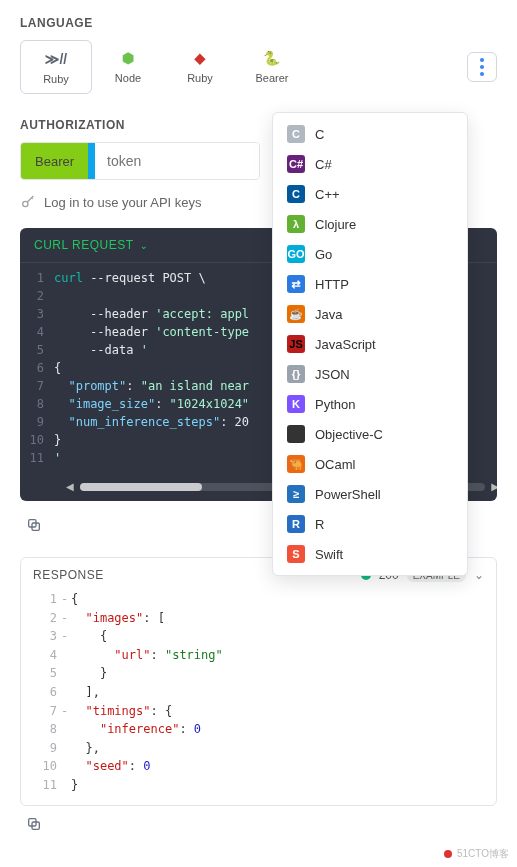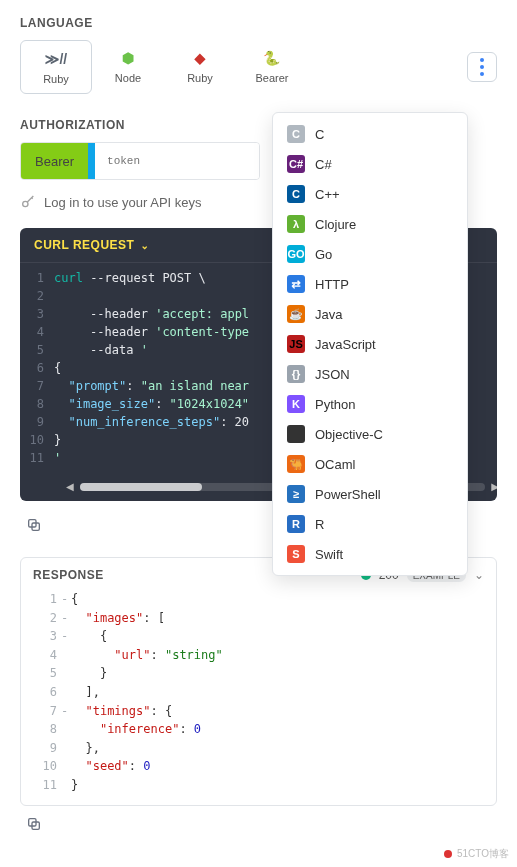--- a/index.html
+++ b/index.html
@@ -7,41 +7,41 @@
 .section-label { font-size: 12px; font-weight: 600; letter-spacing: 0.5px; color: #555; margin-bottom: 10px; }
 .lang-row { display: flex; gap: 0; align-items: center; margin-bottom: 24px; }
 .lang-tab { flex: 0 0 auto; width: 72px; display: flex; flex-direction: column; align-items: center; gap: 4px; padding: 8px 4px; border-radius: 6px; cursor: pointer; font-size: 11px; color: #555; }
 .lang-tab.selected { border: 1px solid #d0d7de; background: #fff; }
 .lang-icon { width: 20px; height: 20px; display: flex; align-items: center; justify-content: center; }
 .more-btn { width: 30px; height: 30px; border: 1px solid #d0d7de; border-radius: 6px; display: flex; align-items: center; justify-content: center; cursor: pointer; margin-left: auto; }
 .more-dots { display: flex; flex-direction: column; gap: 3px; }
 .more-dots span { width: 4px; height: 4px; border-radius: 50%; background: #3b82f6; }
 .auth-row { display: flex; border: 1px solid #e1e4e8; border-radius: 4px; overflow: hidden; height: 38px; margin-bottom: 14px; width: 240px;}
 .auth-scheme { background: #84cc16; padding: 0 14px; display: flex; align-items: center; font-size: 13px; color: #444; border-right: 7px solid #0ea5e9; }
-.auth-input { flex: 1; border: none; padding: 0 12px; font-size: 11px; color: #999; outline: none; font-family: Liberation Mono, monospace; }
+.auth-input { flex: 1; border: none; padding: 0 12px; font-size: 14px; color: #999; outline: none; }
 .login-row { display: flex; align-items: center; gap: 8px; font-size: 13px; color: #666; margin-bottom: 18px; }
 .key-icon { width: 16px; height: 16px; opacity: 0.6; }
 .code-block { background: #2f3440; border-radius: 6px; overflow: hidden; margin-bottom: 10px; position: relative; padding-bottom: 28px; }
-.code-header { display: flex; align-items: center; padding: 10px 14px; color: #fde047; font-size: 12px; font-weight: 700; letter-spacing: 0.5px; border-bottom: 1px solid rgba(255,255,255,0.08); }
+.code-header { display: flex; align-items: center; padding: 10px 14px; color: #22c55e; font-size: 12px; font-weight: 400; letter-spacing: 0.5px; border-bottom: 1px solid rgba(255,255,255,0.08); }
 .code-header .chev { margin-left: 6px; font-size: 10px; }
 .code-body { font-family: ui-monospace, "SF Mono", Consolas, monospace; font-size: 12px; line-height: 1.5; padding: 6px 0; }
 .code-line { display: flex; }
 .lineno { width: 34px; text-align: right; padding-right: 10px; color: #6b7280; user-select: none; }
 .linecode { white-space: pre; color: #e5e7eb; }
 .tok-cmd { color: #14b8a6; }
 .tok-str { color: #a7f3d0; }
 .tok-key { color: #7dd3fc; }
 .hscroll { position: absolute; left: 60px; right: 12px; bottom: 10px; height: 8px; background: rgba(255,255,255,0.15); border-radius: 4px; }
 .hscroll-thumb { position: absolute; left: 0; width: 30%; height: 100%; background: rgba(255,255,255,0.7); border-radius: 4px; }
 .hscroll-arrow { position:absolute; top:-2px; color:#bbb; font-size:10px;}
 .copy-row { margin-bottom: 18px; }
 .copy-btn { width: 28px; height: 28px; display:flex; align-items:center; justify-content:center; color:#6b7280; cursor:pointer; }
 .resp-panel { border: 1px solid #e1e4e8; border-radius: 6px; padding: 10px 12px; }
 .resp-header { display: flex; align-items: center; margin-bottom: 8px; gap: 8px; }
-.resp-title { font-size: 12px; font-weight: 700; letter-spacing: 0.5px; color: #555; }
+.resp-title { font-size: 12px; font-weight: 400; letter-spacing: 0.5px; color: #555; }
 .status-dot { width: 10px; height: 10px; border-radius: 50%; background: #10b981; margin-left: auto; }
 .status-code { font-size: 12px; color: #555; }
 .example-pill { background: #eef0f2; color: #666; font-size: 10px; padding: 1px 6px; border-radius: 8px; }
 .chev-sm { color: #888; font-size: 12px; cursor:pointer;}
 .resp-code { font-family: ui-monospace, Consolas, monospace; font-size: 12px; line-height: 1.55; }
 .resp-line { display: flex; align-items:center; }
 .resp-lineno { width: 28px; text-align: right; color: #aab0b6; padding-right: 4px;}
 .resp-dash { width: 10px; color: #aab0b6; }
 .resp-txt { white-space: pre; color: #333; }
 .jk { color: #c41a16; } 

